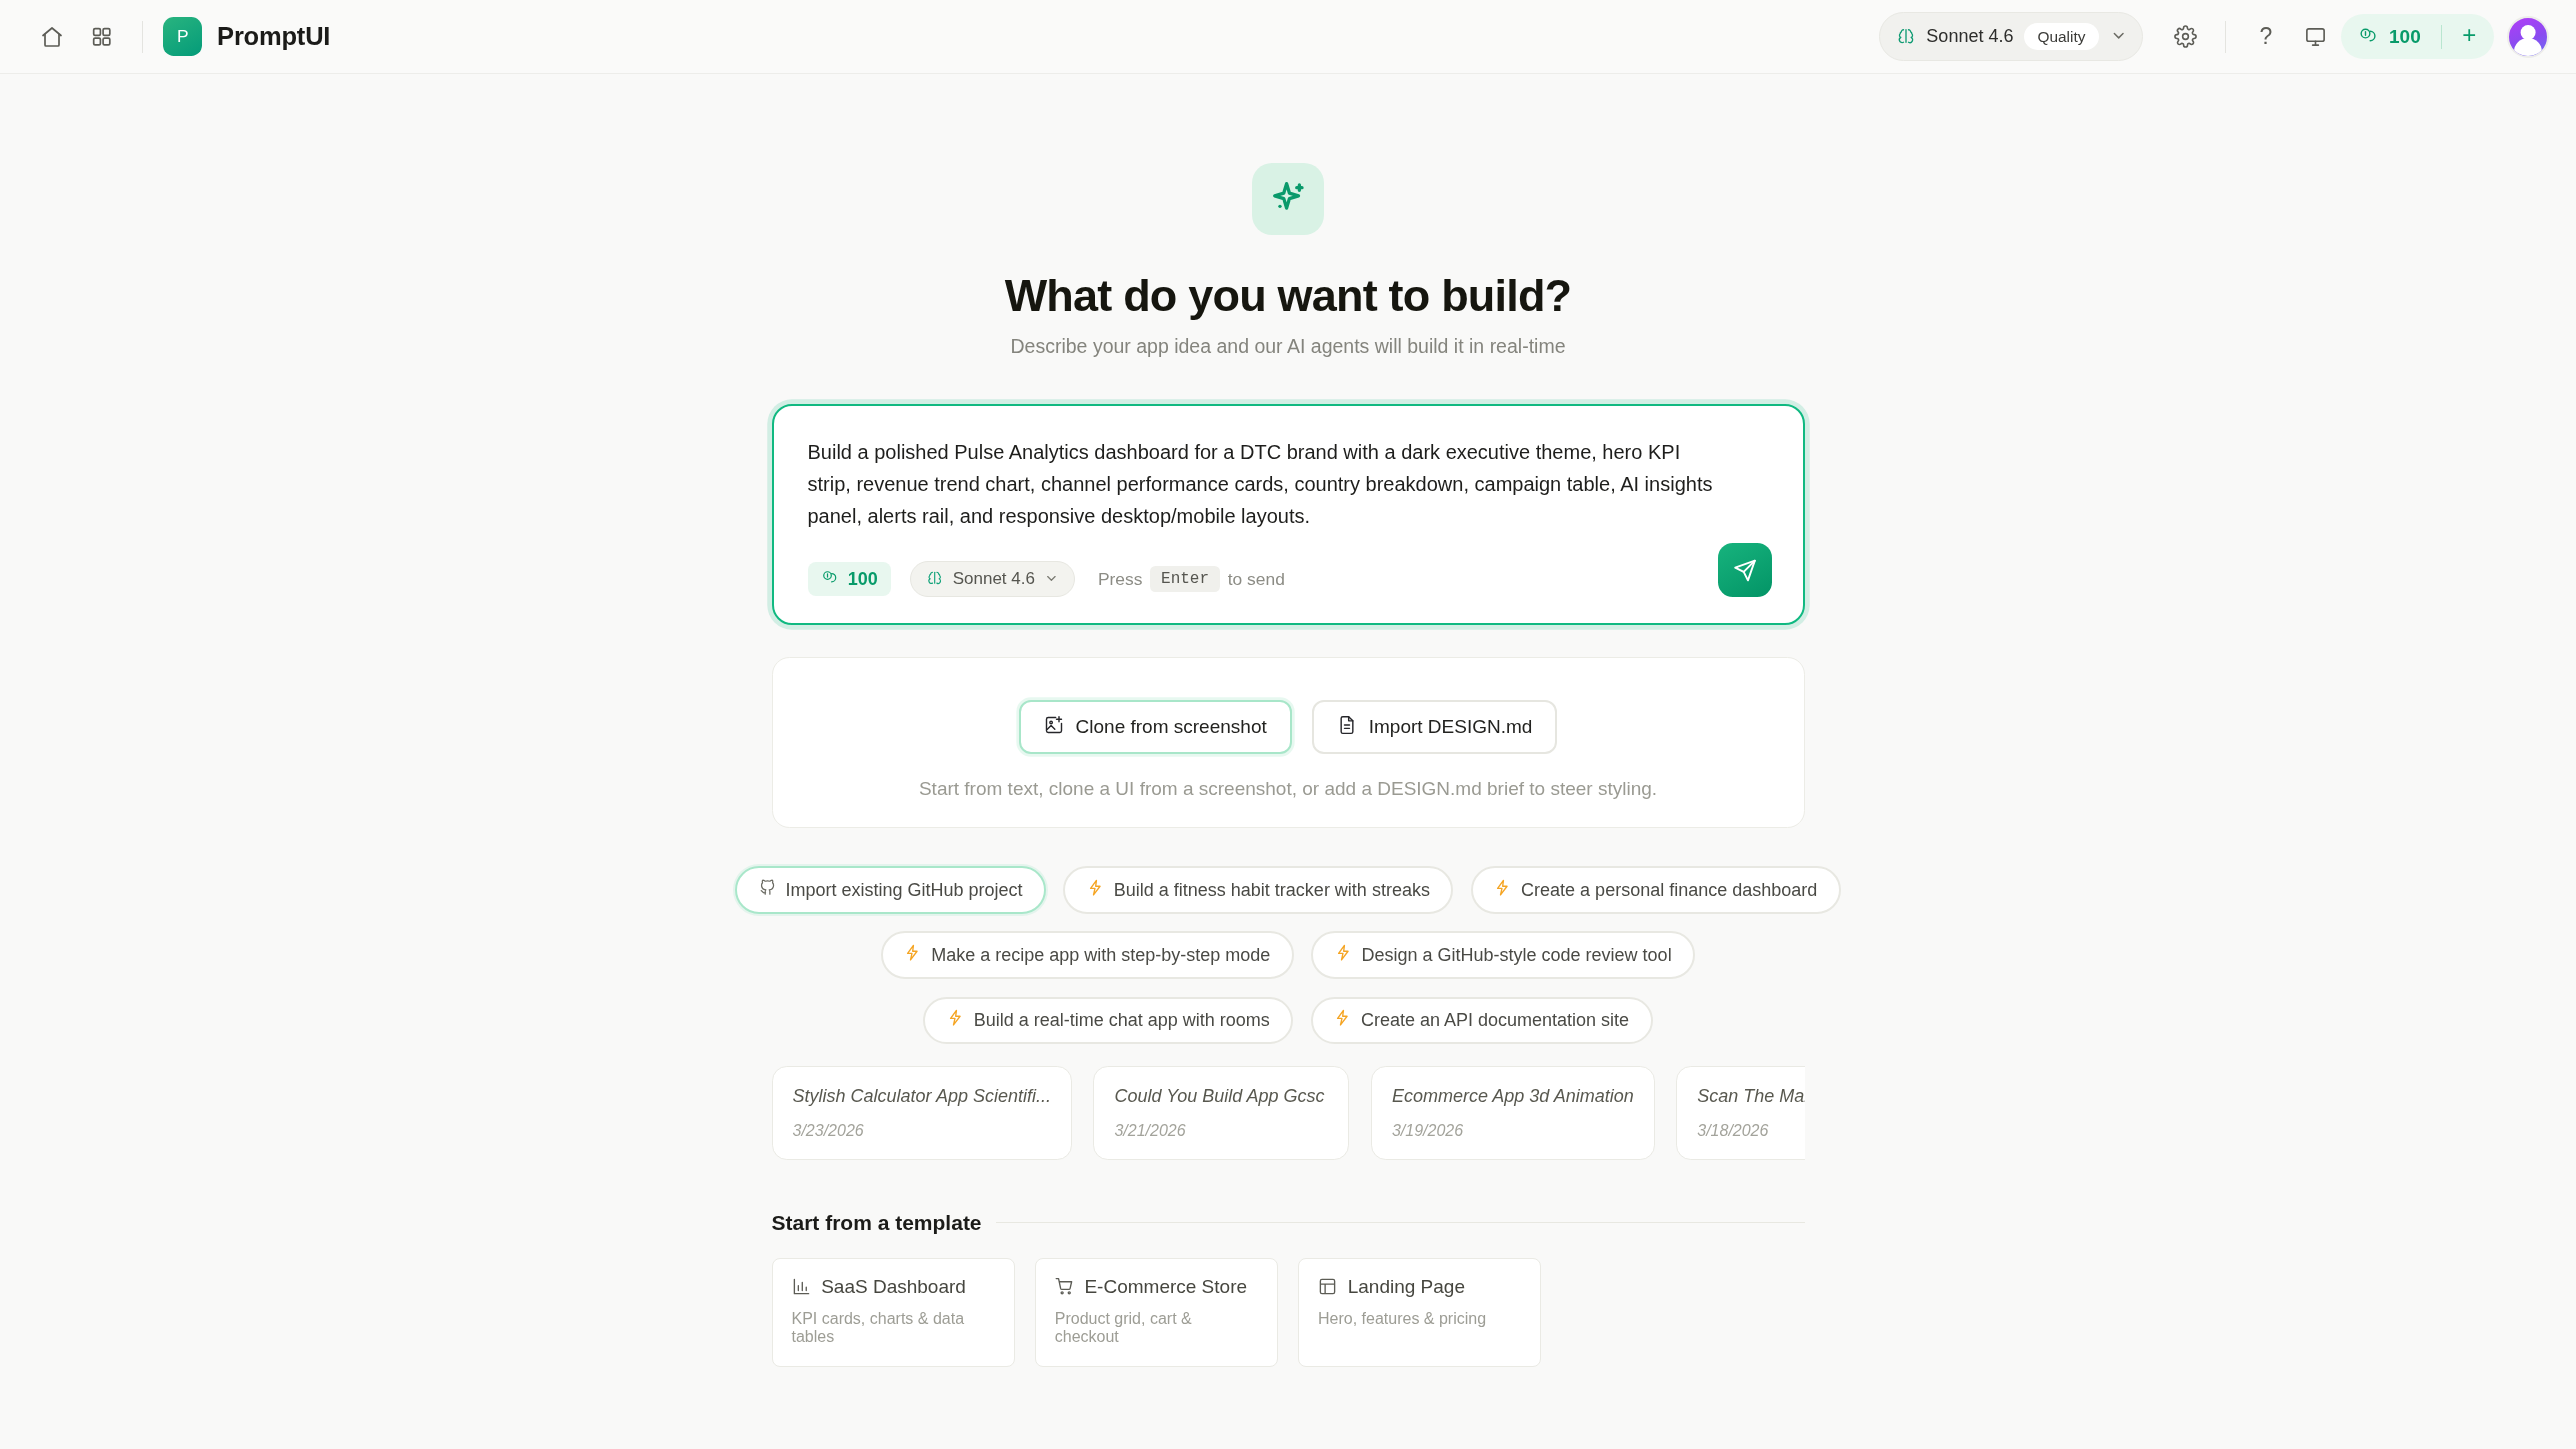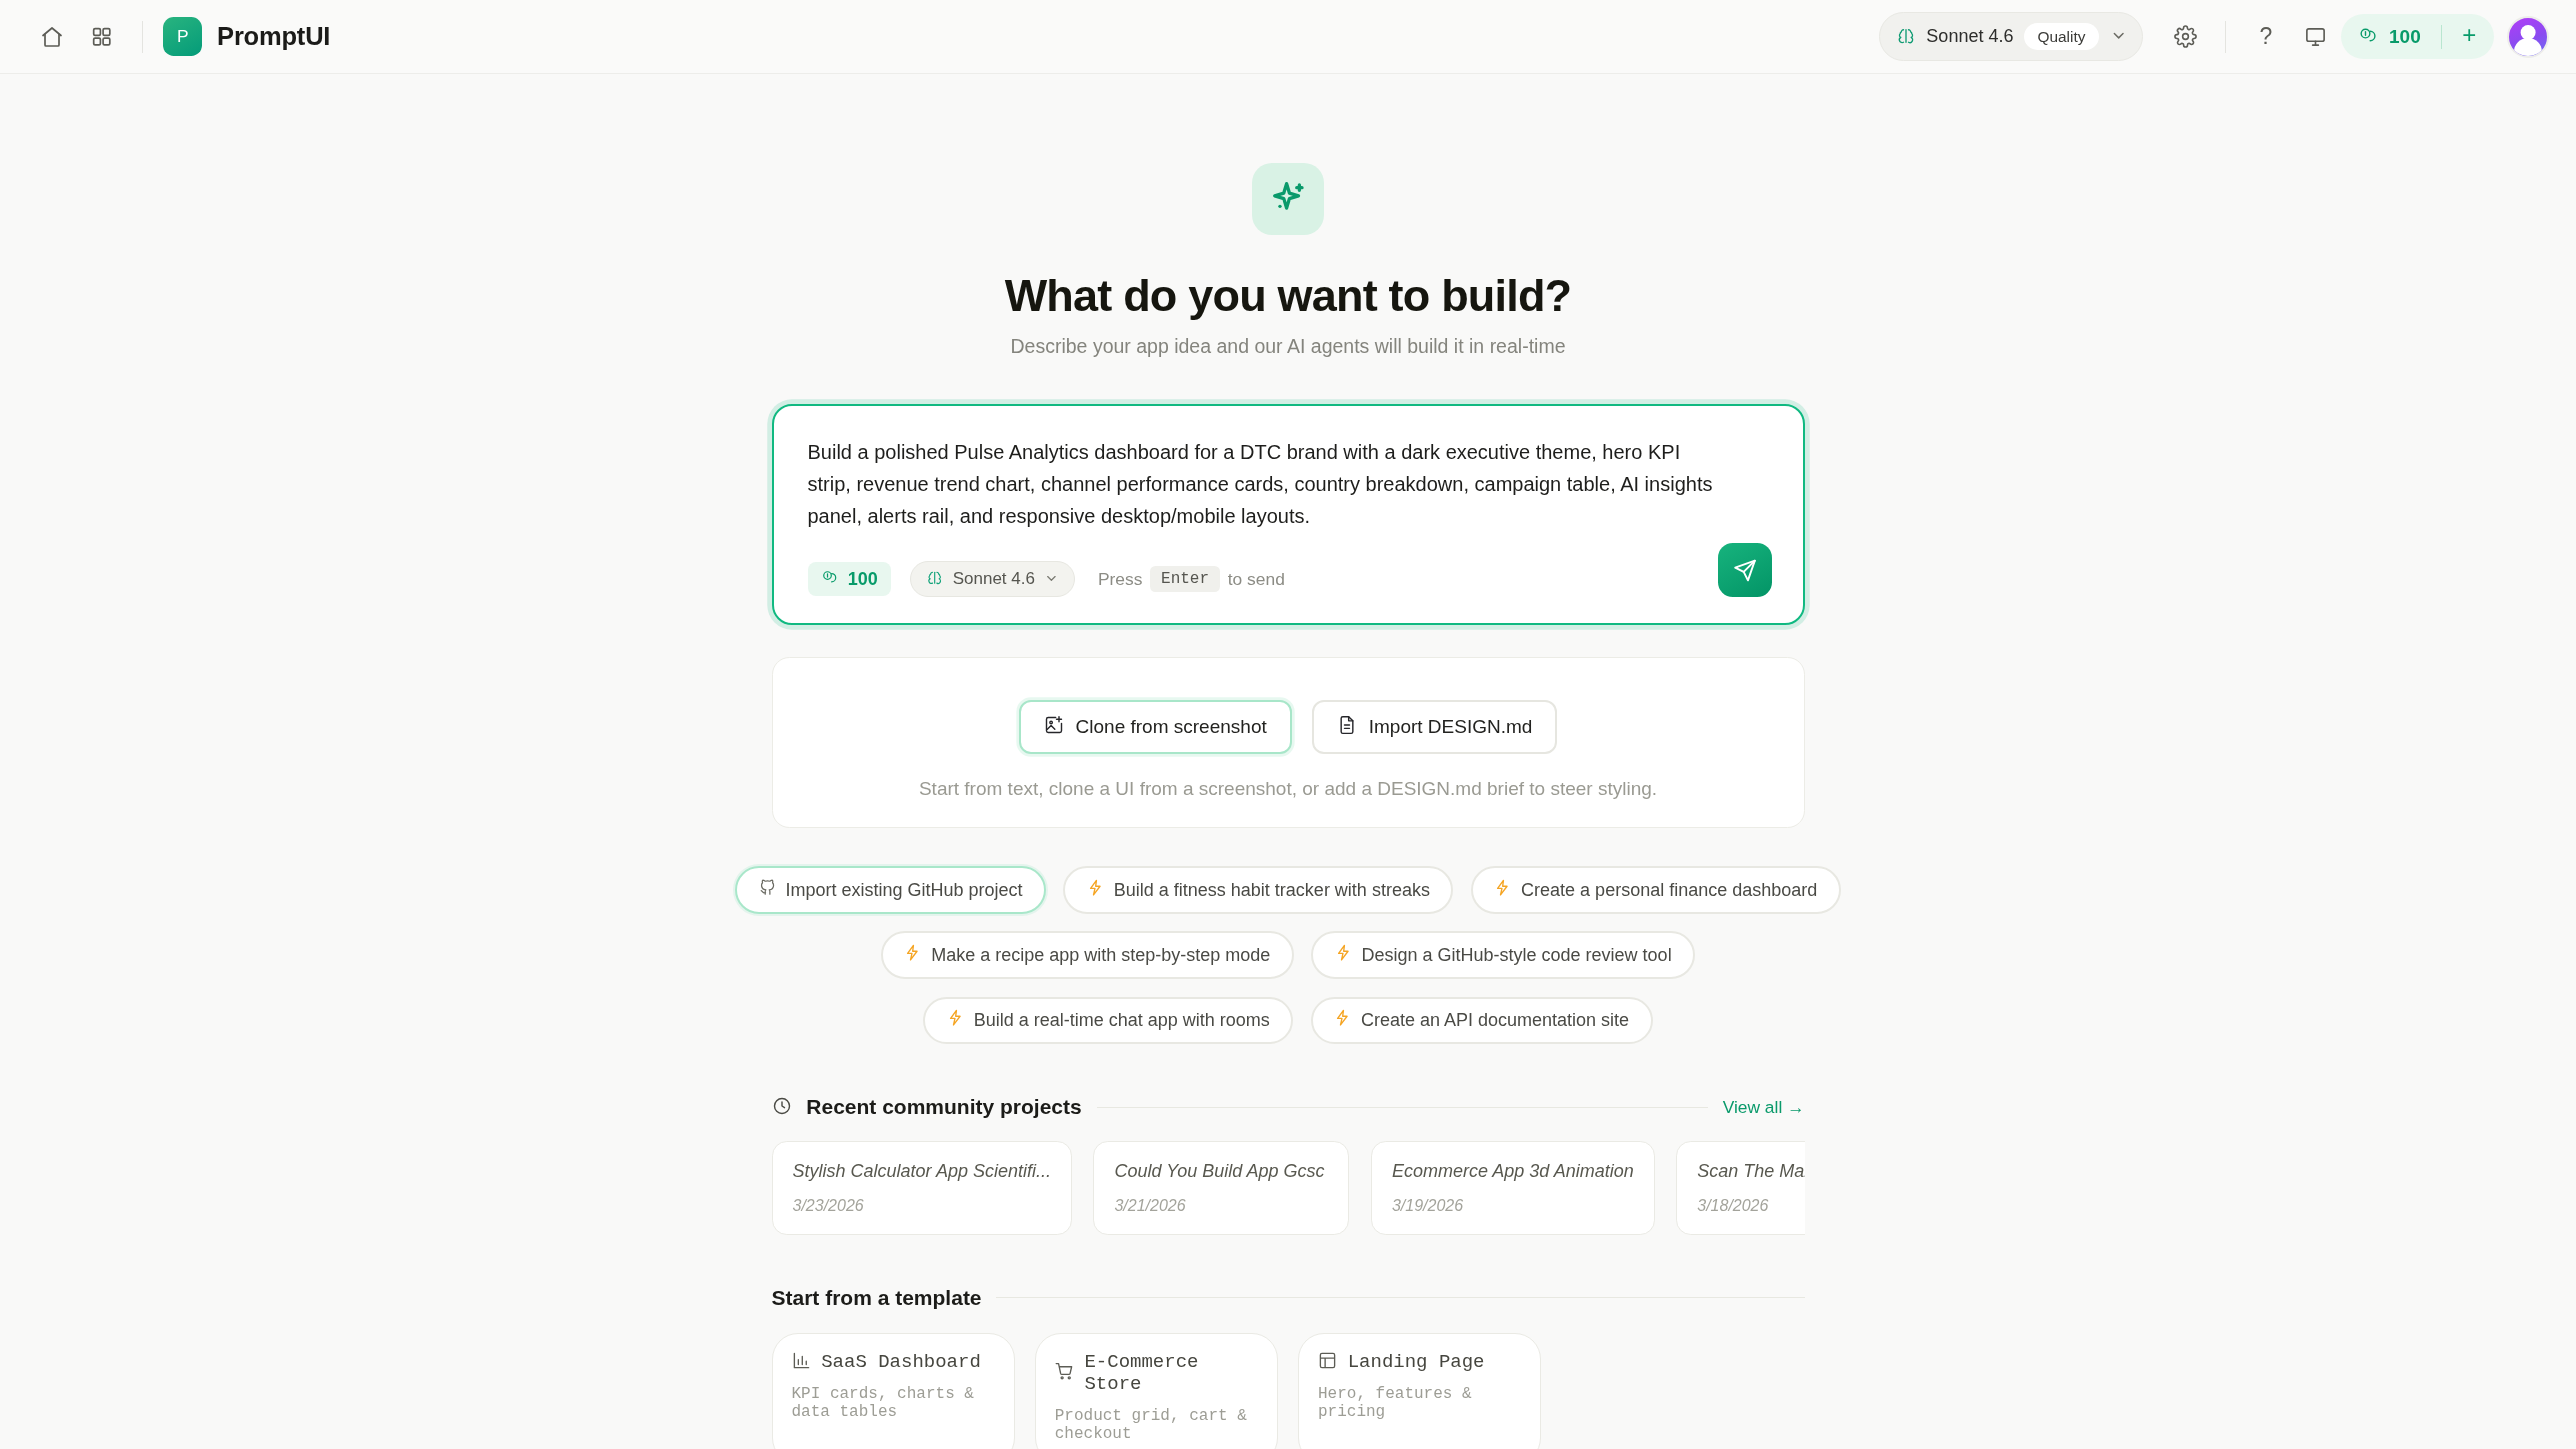--- a/index.html
+++ b/index.html
@@ -172,22 +172,22 @@
     white-space: nowrap; overflow: hidden; text-overflow: ellipsis;
   }
   .rec-date { font-size: 16px; color: #a3a39b; }
 
   
   .tmpl-grid {
     margin-top: 23px; display: grid;
     grid-template-columns: repeat(4, 1fr); gap: 20px;
   }
   .tmpl-card {
-    background: #fff; border: 1.3px solid #eaeae4; border-radius: 26px;
-    padding: 17.4px 19px 20px 19px; cursor: pointer; min-height: 86px; font-family: Liberation Mono, monospace;
+    background: #fff; border: 1.3px solid #eaeae4; border-radius: 8px;
+    padding: 17.4px 19px 20px 19px; cursor: pointer; min-height: 86px;
   }
   .tmpl-head { display: flex; align-items: center; gap: 10.7px; margin-bottom: 12px; }
   .tmpl-name { font-size: 19px; color: #46463f; }
   .tmpl-desc { font-size: 16px; color: #9d9d95; }
 </style>
 </head>
 <body>
 
 <div class="topbar">
   <div class="tb-left">
@@ -406,31 +406,20 @@
           <span>
             <svg width="17.4" height="17.4" viewBox="0 0 24 24" fill="none" stroke="#f5a524" stroke-width="1.9" stroke-linecap="round" stroke-linejoin="round">
                 <path d="M13 2 5 13h6l-2 9 9-12h-6z"></path>
               </svg>
           </span>
           <span>Create an API documentation site</span>
         </div>
       </div>
     </div>
 
-    <div class="sec-head">
-      <span>
-        <svg width="20" height="20" viewBox="0 0 24 24" fill="none" stroke="#4a4a44" stroke-width="1.7" stroke-linecap="round" stroke-linejoin="round">
-            <circle cx="12" cy="12" r="9"></circle>
-            <path d="M12 7v5l3 2"></path>
-          </svg>
-      </span>
-      <span class="sec-title">Recent community projects</span>
-      <span class="sec-rule"></span>
-      <span class="sec-link">View all →</span>
-    </div>
     <div class="recent-row">
       <div class="rec-card">
         <div class="rec-title">Stylish Calculator App Scientifi...</div>
         <div class="rec-date">3/23/2026</div>
       </div>
       <div class="rec-card">
         <div class="rec-title">Could You Build App Gcsc</div>
         <div class="rec-date">3/21/2026</div>
       </div>
       <div class="rec-card">

